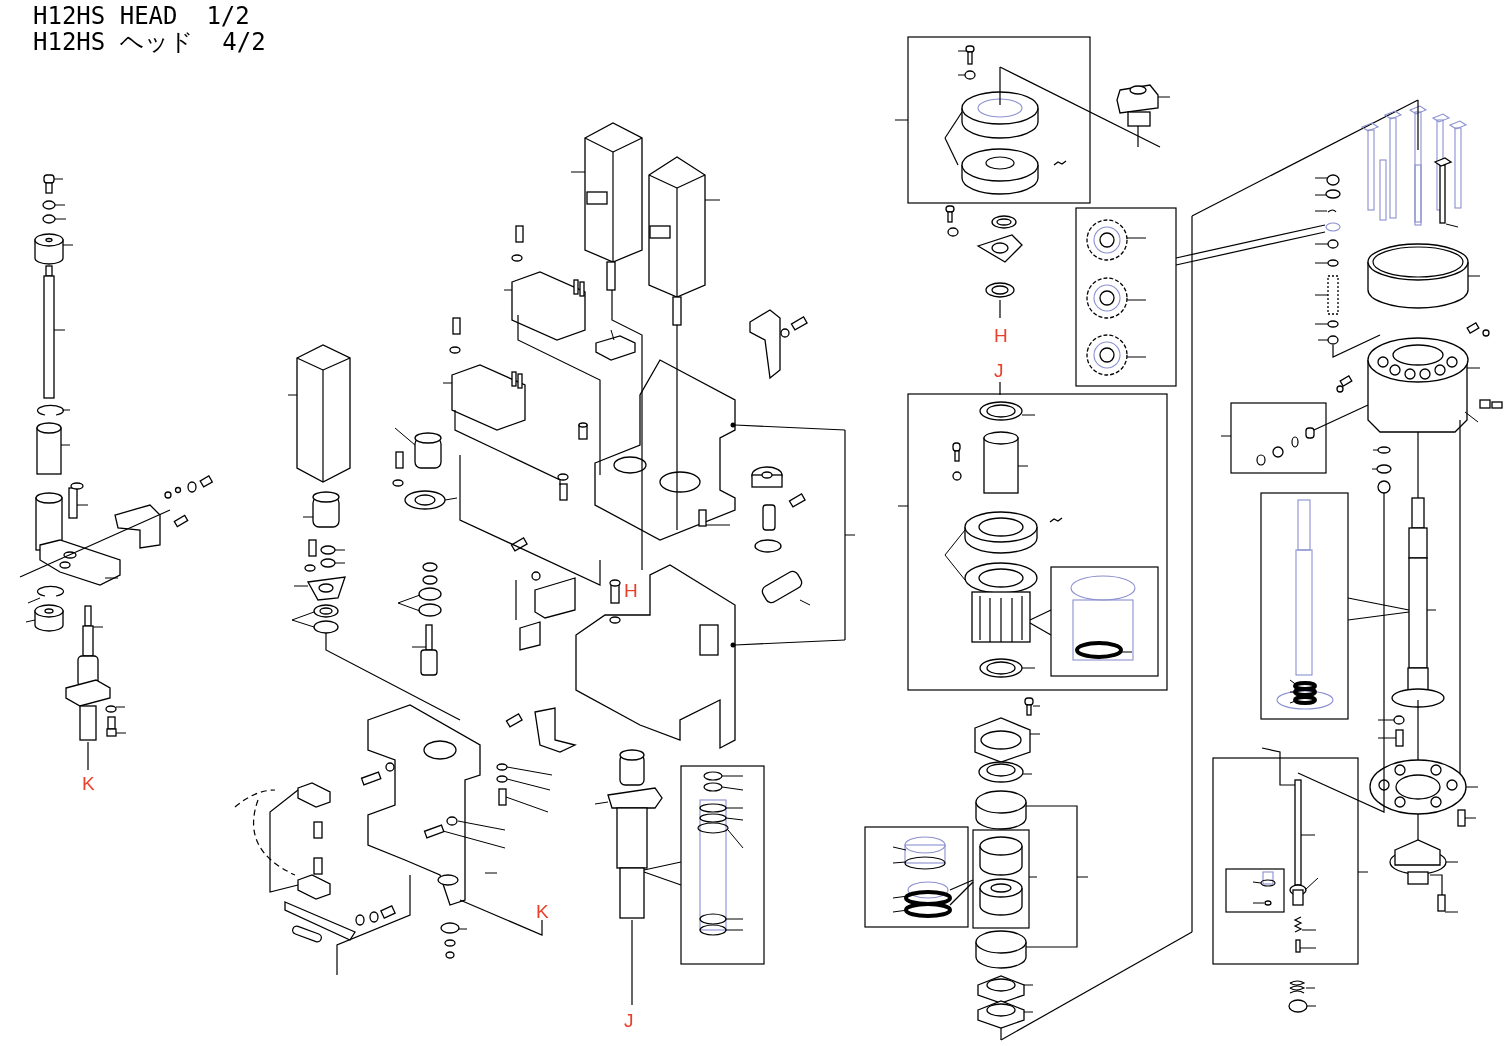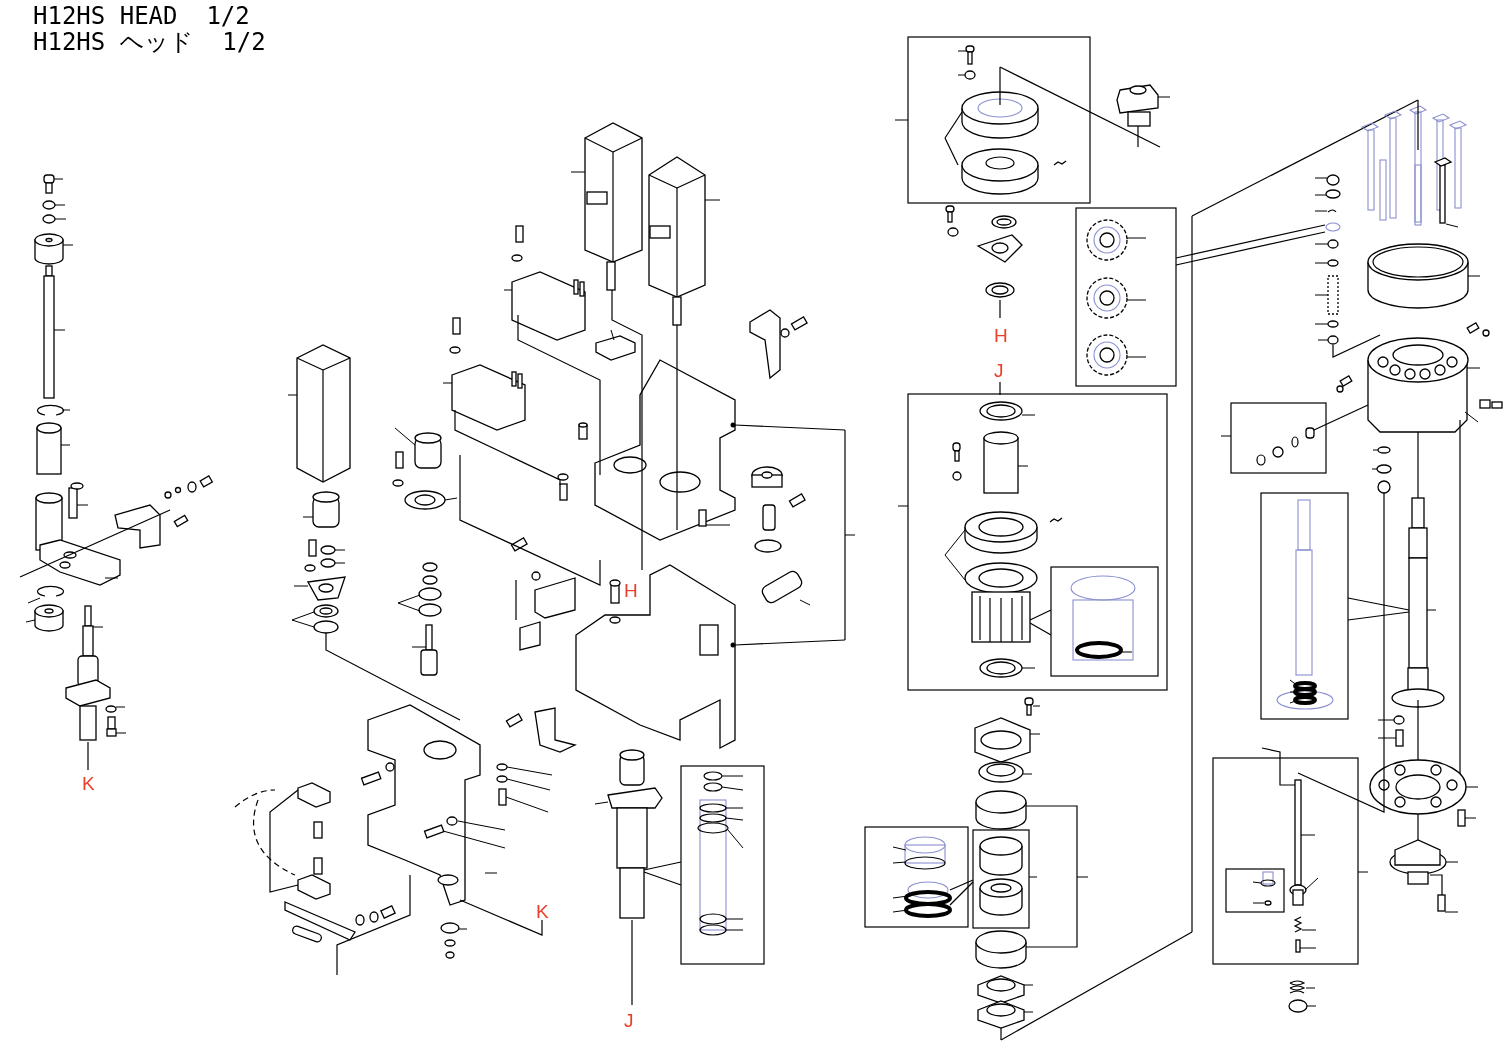--- a/index.html
+++ b/index.html
@@ -14,21 +14,21 @@
     .blf { stroke: #8a90d0; stroke-width: 1.1; fill: none; }
     .thick { stroke: #000; stroke-width: 4; fill: none; }
     .box { stroke: #000; stroke-width: 1.2; fill: none; }
     .ref { font-family: "Liberation Sans", sans-serif; font-size: 19px; fill: #e8402a; }
     .leader { stroke: #000; stroke-width: 1; }
   </style>
 </head>
 <body>
 
 <div class="title" id="t1">H12HS HEAD  1/2</div>
-<div class="title" id="t2">H12HS ヘッド  1/2</div>
+<div class="title" id="t2">H12HS ヘッド  4/2</div>
 
 <svg id="diagram" width="1510" height="1046" viewBox="0 0 1510 1046">
 
   <g>
 
     <g>
       <rect class="pt" x="44" y="175" width="10" height="8" rx="3"></rect>
       <rect class="pt" x="46" y="183" width="6" height="10"></rect>
       <line class="leader" x1="54" y1="179" x2="63" y2="179"></line>
     </g>

